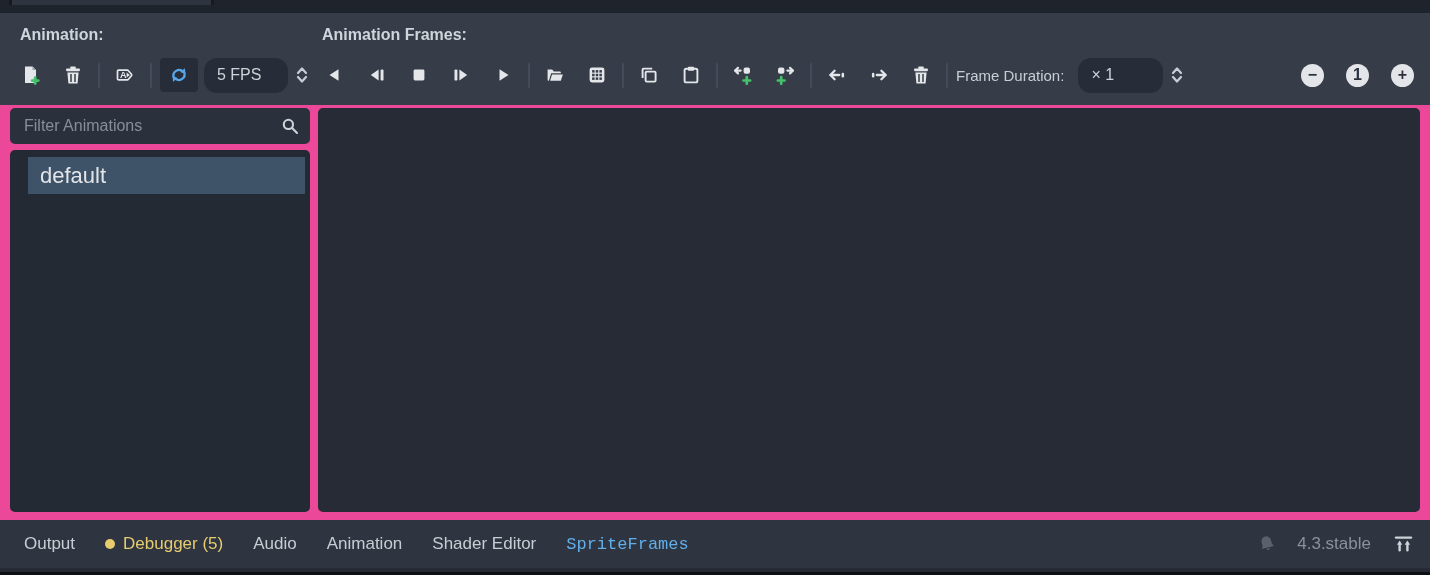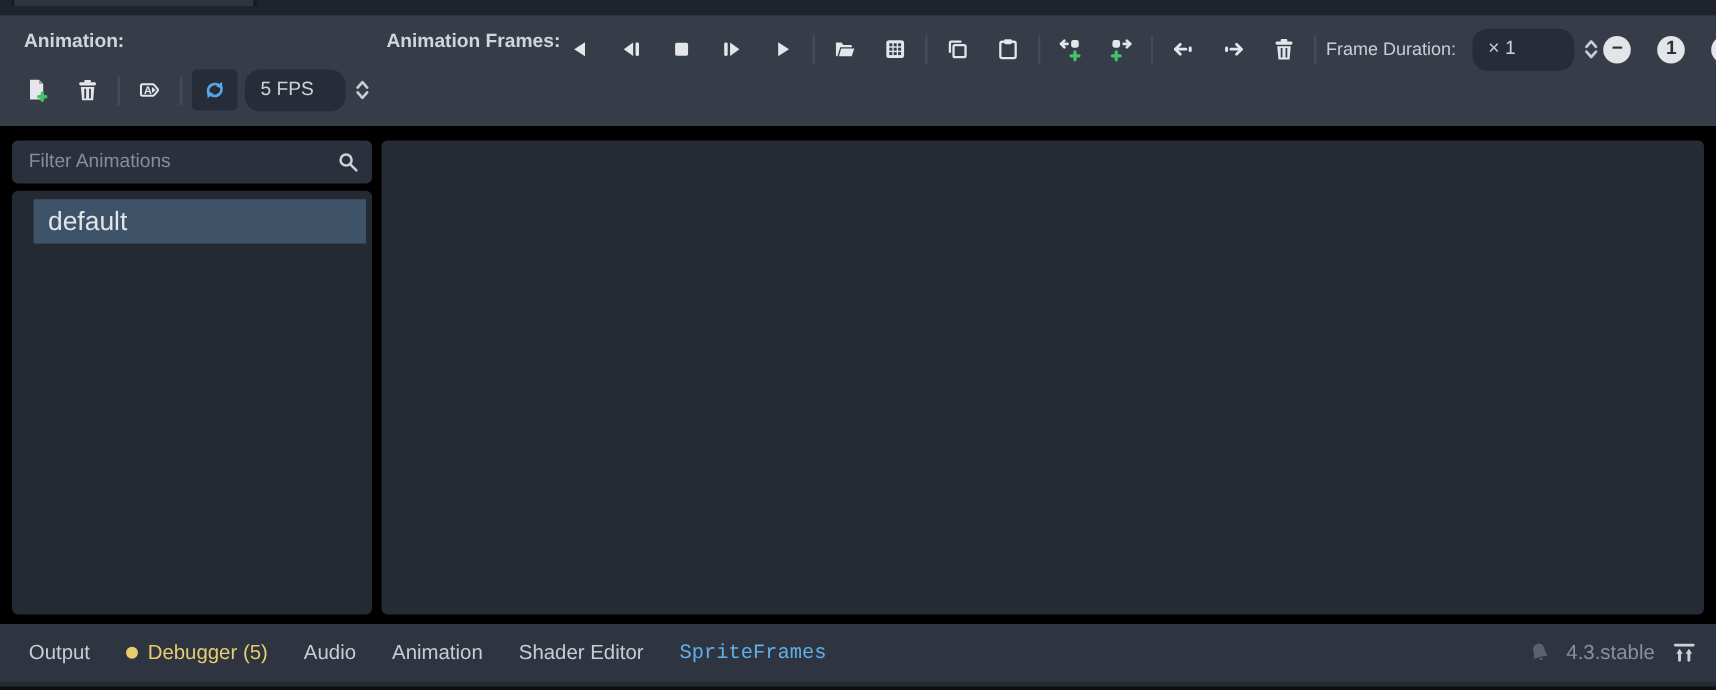--- a/index.html
+++ b/index.html
@@ -12,54 +12,54 @@
   .wrap{width:1430px;height:575px;display:flex;flex-direction:column;}
 
   
   .top-edge{height:5px;background:#1e232c;position:relative;flex:none;}
   .top-edge .remnant{position:absolute;left:9px;top:0;width:205px;height:5px;background:#2e3541;border-left:3px solid #161a21;border-right:3px solid #161a21;box-sizing:border-box;}
   .top-sep{height:8px;background:#1e232c;flex:none;}
 
   
   .upper{height:92px;flex:none;background:#363d49;padding:0 10px;display:flex;box-sizing:border-box;}
   .col-left{width:300px;flex:none;margin-right:8px;display:flex;flex-direction:column;}
-  .col-right{flex:1;min-width:0;display:flex;flex-direction:row;}
+  .col-right{flex:1;min-width:0;display:flex;flex-direction:column;}
   .section-title{font-weight:bold;font-size:16px;color:#d0d4db;margin:11px 0 1px 10px;height:22px;line-height:22px;flex:none;}
   .col-right .section-title{margin-left:4px;}
   .toolbar{display:flex;align-items:center;height:56px;flex:none;}
   .tbtn{width:34px;height:34px;border-radius:4px;display:flex;align-items:center;justify-content:center;flex:none;cursor:pointer;}
   .tbtn.pressed{background:#272d38;}
   .tsep{width:2px;height:25px;background:#454c59;border-radius:1px;margin:0 8px;flex:none;}
   .gap4{width:4px;flex:none}.gap8{width:8px;flex:none}
   .field{height:35px;background:#272d38;border-radius:13px;display:flex;align-items:center;padding:0 13px;color:#ced2d8;font-size:16px;box-sizing:border-box;flex:none;}
   .fps-field{width:84px;margin-left:6px;}
   .dur-field{width:85px;margin-left:14px;}
   .updown{margin-left:4px;flex:none;display:flex;align-items:center;cursor:pointer;}
   .tb-label{font-size:15px;color:#c9cdd4;flex:none;}
   .zoom-group{margin-left:auto;display:flex;align-items:center;gap:22px;padding-right:6px;}
   .zbtn{width:23px;height:23px;border-radius:50%;background:#e3e5e9;color:#2b313c;display:flex;align-items:center;justify-content:center;font-weight:bold;font-size:16px;line-height:1;cursor:pointer;flex:none;}
 
   
-  .content{flex:1;background:#000000;padding:12px 10px 8px;display:flex;box-sizing:border-box;min-height:0;}
+  .content{flex:1;background:#ec4899;padding:3px 10px 8px;display:flex;box-sizing:border-box;min-height:0;}
   .side{width:300px;flex:none;margin-right:8px;display:flex;flex-direction:column;min-height:0;}
   .filter-box{height:36px;flex:none;background:#2a313d;border-radius:5px;display:flex;align-items:center;padding:0 10px 0 12px;box-sizing:border-box;}
   .filter-box input{flex:1;background:transparent;border:none;outline:none;color:#d7dae0;font-size:16px;font-family:inherit;min-width:0;}
   .filter-box input::placeholder{color:#878e99;}
   .anim-list{flex:1;margin-top:6px;background:#242a34;border-radius:5px;min-height:0;padding-top:7px;box-sizing:border-box;}
   .anim-item{margin:0 5px 0 18px;height:37px;border-radius:0;display:flex;align-items:center;padding-left:12px;font-size:22px;color:#e2e5e9;cursor:pointer;}
   .anim-item.selected{background:#3e5268;}
   .frames-panel{flex:1;background:#262b35;border-radius:5px;min-width:0;}
 
   
   .bottom-bar{height:48px;flex:none;background:#2e3440;display:flex;align-items:center;padding:0 16px 0 24px;box-sizing:border-box;font-size:17px;color:#c9cdd3;}
   .tab{display:flex;align-items:center;margin-right:30px;cursor:pointer;white-space:nowrap;}
   .tab-warning{color:#e6cc6e;}
   .tab-active{color:#61aee8;font-family:Liberation Mono, monospace;}
   .warn-dot{width:10px;height:10px;border-radius:50%;background:#e6cc6e;margin-right:8px;flex:none;}
-  .bb-right{margin-left:auto;display:flex;align-items:center;}
+  .bb-right{margin-left:auto;display:flex;align-items:center;gap:8px;}
   .version{color:#8b919c;font-size:17px;margin:0 14px 0 12px;}
   .strip-a{height:4px;background:#262b33;flex:none;}
   .strip-b{height:3px;background:#0c0f14;flex:none;}
 
   svg{display:block;}
 </style>
 </head>
 <body>
 
 <div class="wrap">

